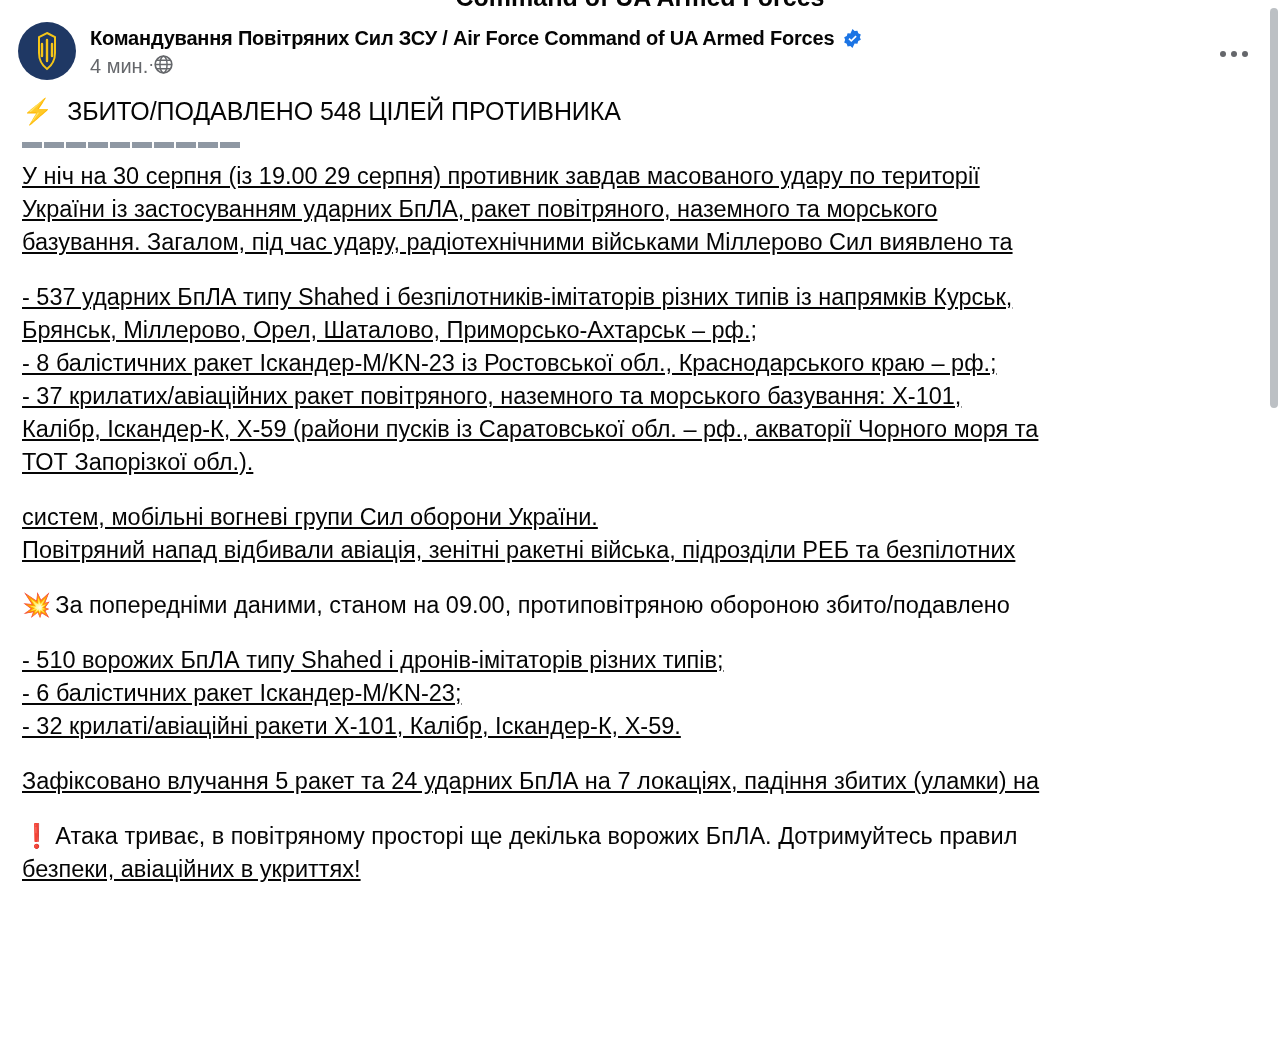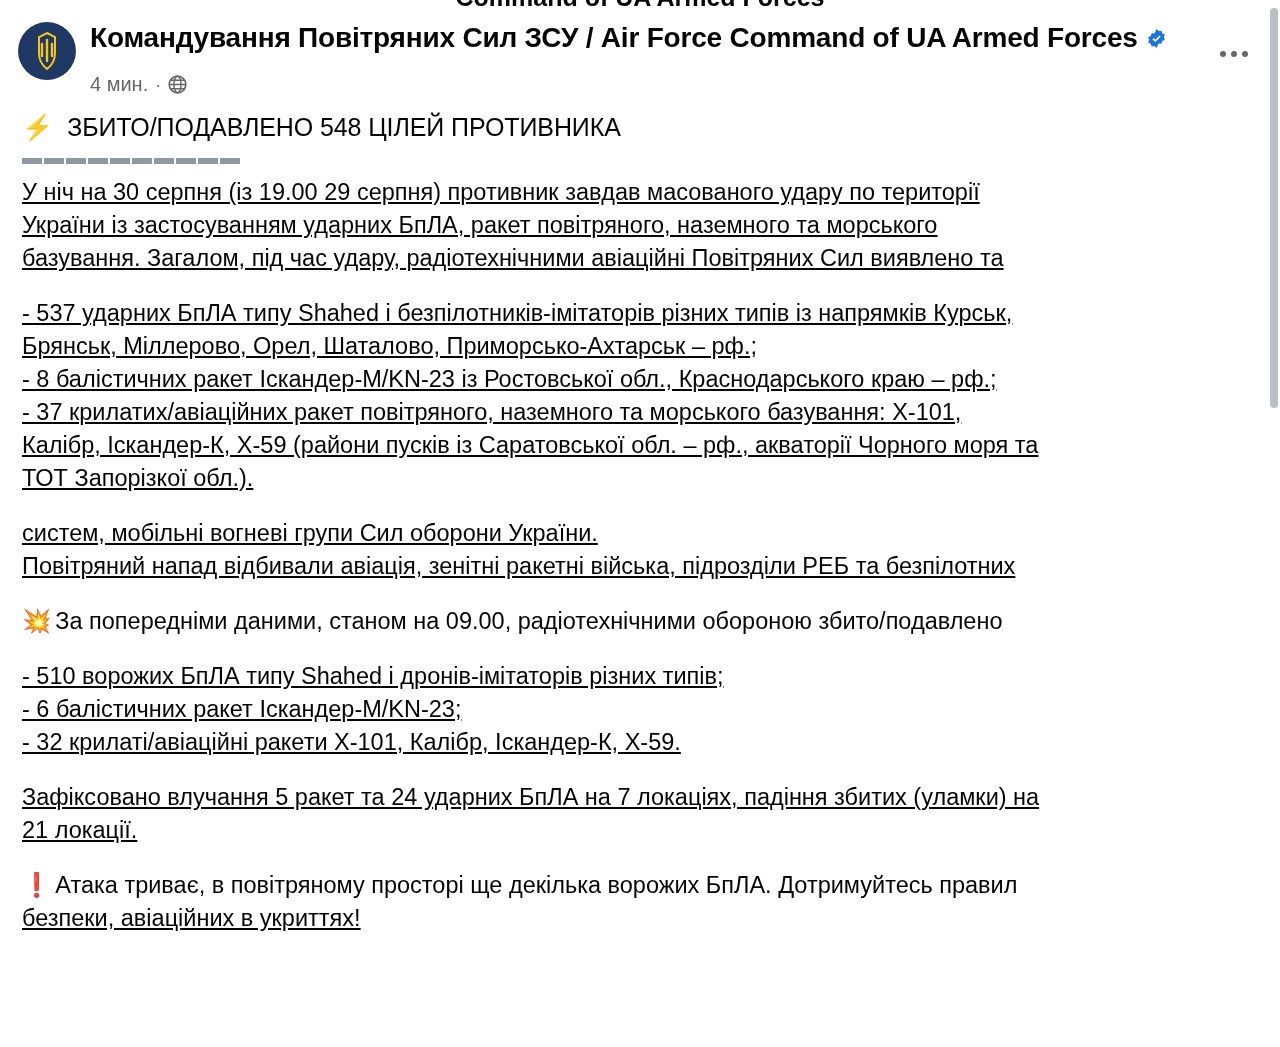--- a/index.html
+++ b/index.html
@@ -67,38 +67,36 @@
     padding-top: 4px;
   }
 
   .page-name-row {
     display: flex;
     align-items: center;
     gap: 8px;
     white-space: nowrap;
   }
   .page-name {
-    font-size: 28px;
+    font-size: 20px;
     font-weight: bold;
     letter-spacing: -0.2px;
     color: #050505;
     line-height: 28px;
   }
   .verified {
     width: 21px;
     height: 21px;
     flex: 0 0 21px;
     display: block;
   }
 
   .meta-row {
     display: flex;
-    align-items: center;
-    gap: 7px;
-    margin-top: 21px;
+    margin-top: 3px;
     color: #65676b;
     font-size: 20px;
   }
   .meta-dot {
     font-size: 18px;
     line-height: 1;
     color: #65676b;
   }
   .globe {
     width: 19px;
@@ -233,50 +231,49 @@
     <div class="headline">
       <span class="emoji-lead">⚡</span>
       <span class="hl-text">ЗБИТО/ПОДАВЛЕНО 548 ЦІЛЕЙ ПРОТИВНИКА</span>
     </div>
 
     <div class="divider-row">▬▬▬▬▬▬▬▬▬▬</div>
 
     <p class="para">
       <span class="line">У ніч на 30 серпня (із 19.00 29 серпня) противник завдав масованого удару по території</span>
       <span class="line">України із застосуванням ударних БпЛА, ракет повітряного, наземного та морського</span>
-      <span class="line">базування. Загалом, під час удару,  радіотехнічними авіаційні Повітряних Сил виявлено та</span>
+      <span class="line">базування. Загалом, під час удару,  радіотехнічними військами Міллерово Сил виявлено та</span>
     </p>
 
     <p class="para">
       <span class="line">- 537 ударних БпЛА типу Shahed і безпілотників-імітаторів різних типів із напрямків Курськ,</span>
       <span class="line">Брянськ, Міллерово, Орел, Шаталово, Приморсько-Ахтарськ – рф.;</span>
       <span class="line">- 8 балістичних ракет Іскандер-М/KN-23 із Ростовської обл., Краснодарського краю – рф.;</span>
       <span class="line">- 37 крилатих/авіаційних ракет повітряного, наземного та морського базування: Х-101,</span>
       <span class="line">Калібр, Іскандер-К, Х-59 (райони пусків із Саратовської обл. – рф., акваторії Чорного моря та</span>
       <span class="line">ТОТ Запорізкої обл.).</span>
     </p>
 
     <p class="para">
       <span class="line">систем, мобільні вогневі групи Сил оборони України.</span>
       <span class="line">Повітряний напад відбивали авіація, зенітні ракетні війська, підрозділи РЕБ та безпілотних</span>
     </p>
 
     <p class="para">
-      <span class="emoji-lead">💥</span><span>За попередніми даними, станом на 09.00, радіотехнічними обороною збито/подавлено</span>
+      <span class="emoji-lead">💥</span><span>За попередніми даними, станом на 09.00, протиповітряною обороною збито/подавлено</span>
     </p>
 
     <p class="para">
       <span class="line">- 510 ворожих БпЛА типу Shahed і дронів-імітаторів різних типів;</span>
       <span class="line">- 6 балістичних ракет Іскандер-М/KN-23;</span>
       <span class="line">- 32 крилаті/авіаційні ракети Х-101, Калібр, Іскандер-К, Х-59.</span>
     </p>
 
     <p class="para">
       <span class="line">Зафіксовано влучання 5 ракет та 24 ударних БпЛА на 7 локаціях, падіння збитих (уламки) на</span>
-      <span class="line">21 локації.</span>
     </p>
 
     <p class="para">
       <span class="emoji-lead red-excl">❗</span><span>Атака триває, в повітряному просторі ще декілька ворожих БпЛА. Дотримуйтесь правил</span>
       <span class="line">безпеки, авіаційних в укриттях!</span>
     </p>
 
   </div>
 </div>
 

